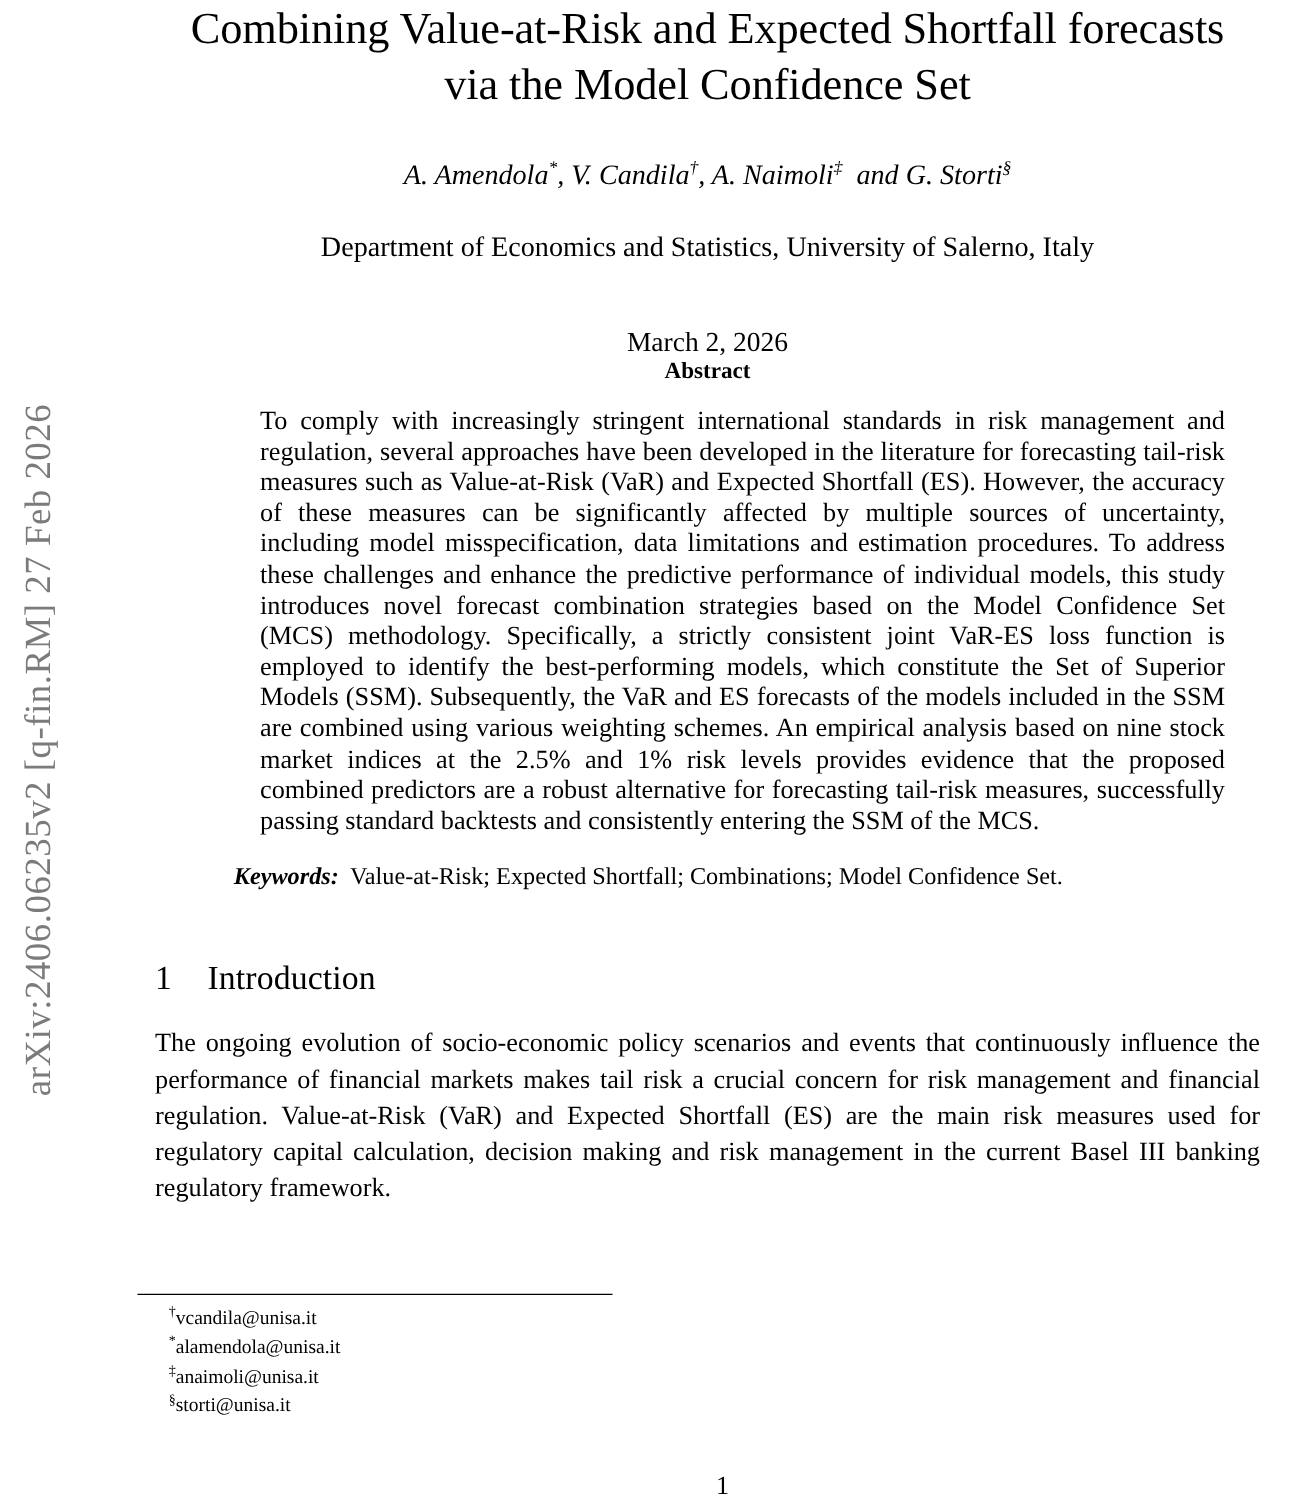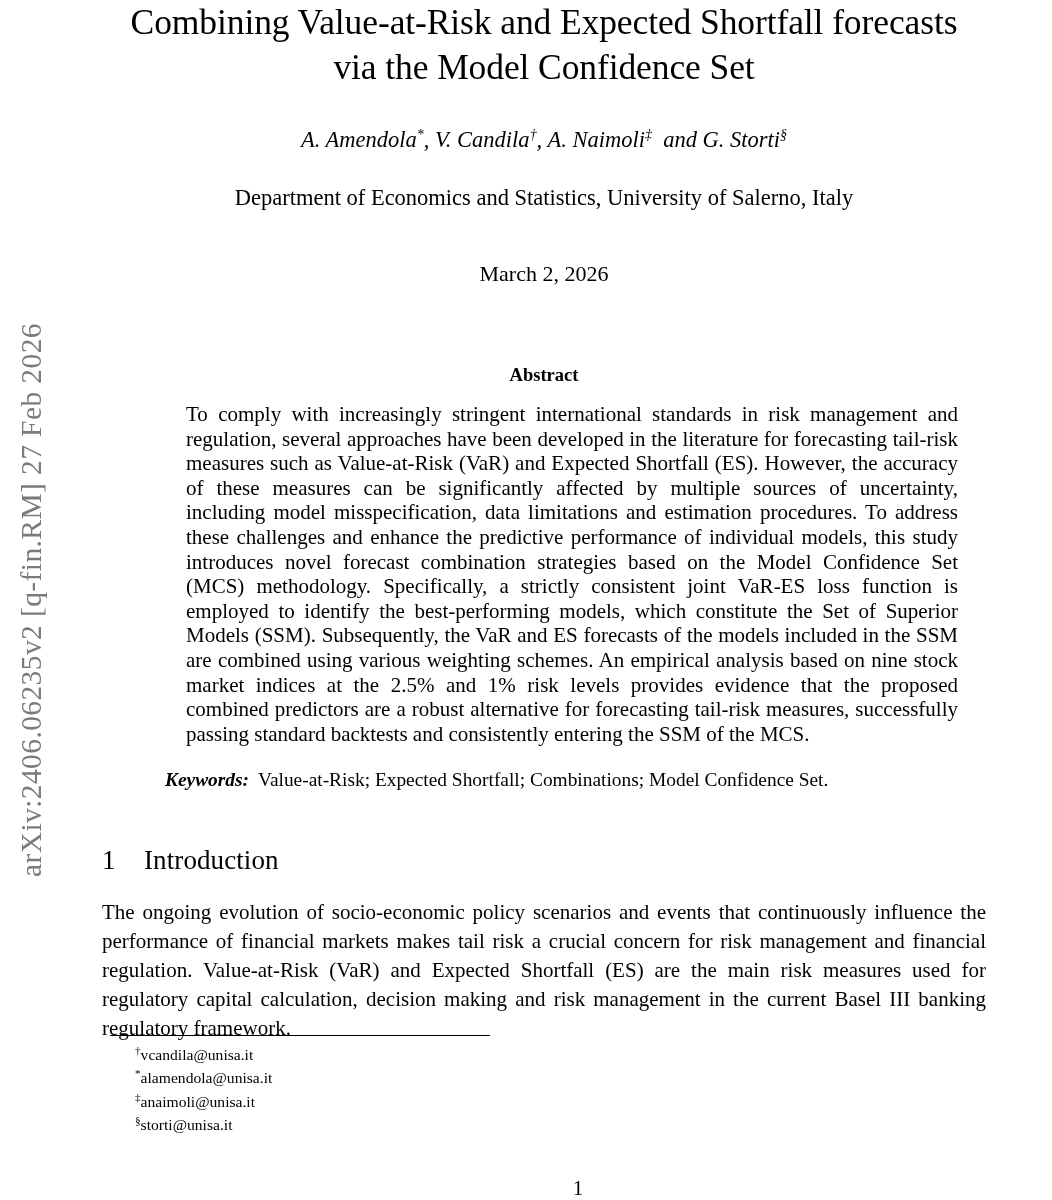--- a/index.html
+++ b/index.html
@@ -35,21 +35,21 @@
     color: #7b7b7b;
     font-size: 29.5px;
     letter-spacing: 0.4px;
     white-space: nowrap;
     font-family: "Liberation Serif", "DejaVu Serif", serif;
   }
 
   
   #content {
     position: absolute;
-    left: 102px;
+    left: 124px;
     top: 0px;
     width: 884px;
   }
 
   #title {
     font-size: 35.5px;
     line-height: 45px;
     text-align: center;
     margin: 0;
     padding-top: 0px;
@@ -80,21 +80,20 @@
     font-size: 0.62em;
     vertical-align: super;
     line-height: 0;
   }
 
   
   #abstract-heading {
     text-align: center;
     font-weight: bold;
     font-size: 18.5px;
-    margin-top: 78px;
   }
   #abstract-block {
     margin: 0 auto;
     width: 828px;
     padding-left: 56px;
     padding-right: 0px;
     box-sizing: border-box;
   }
   #abstract-text {
     font-size: 21px;

